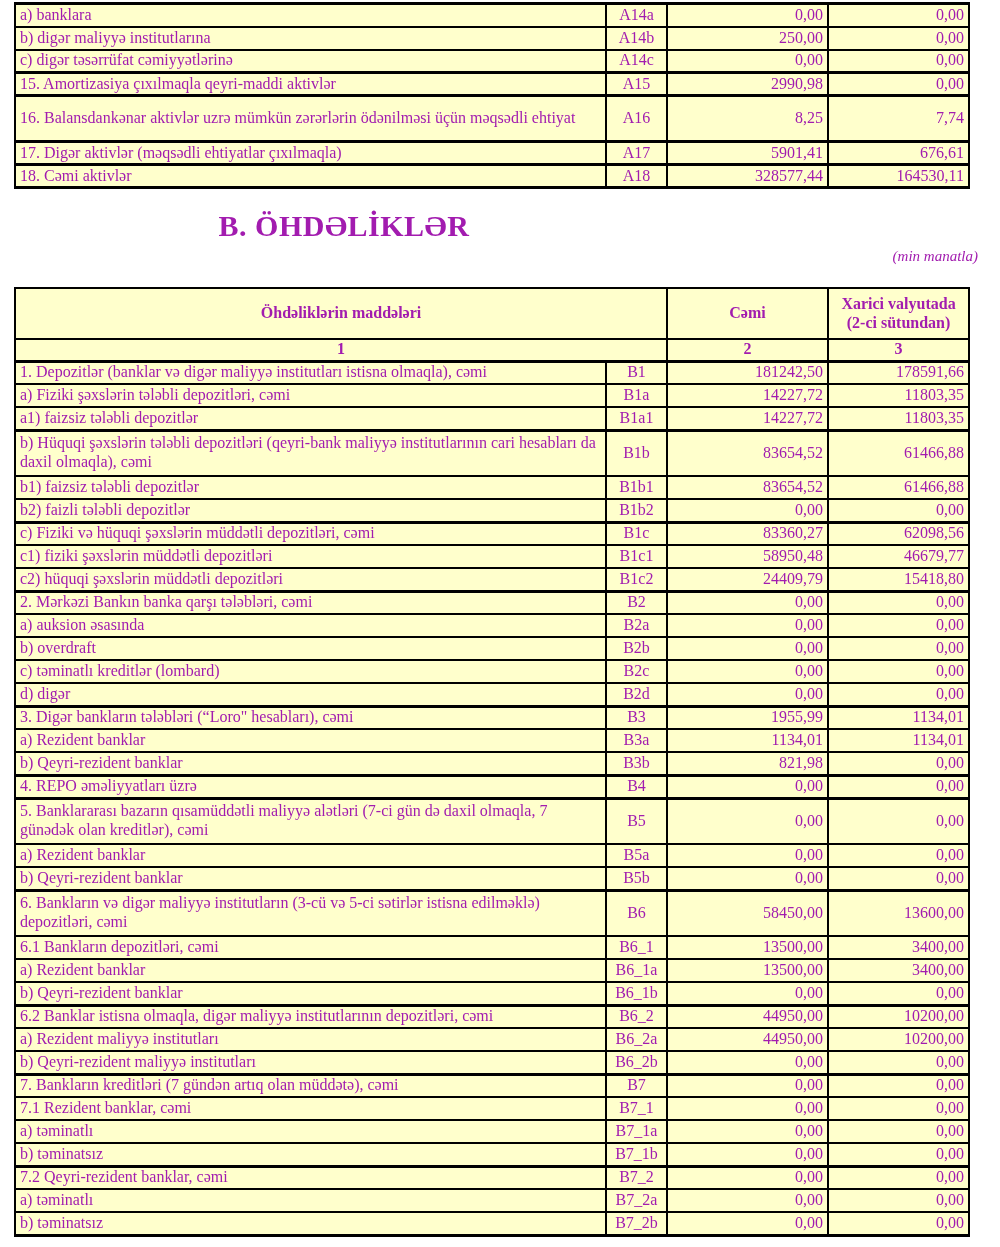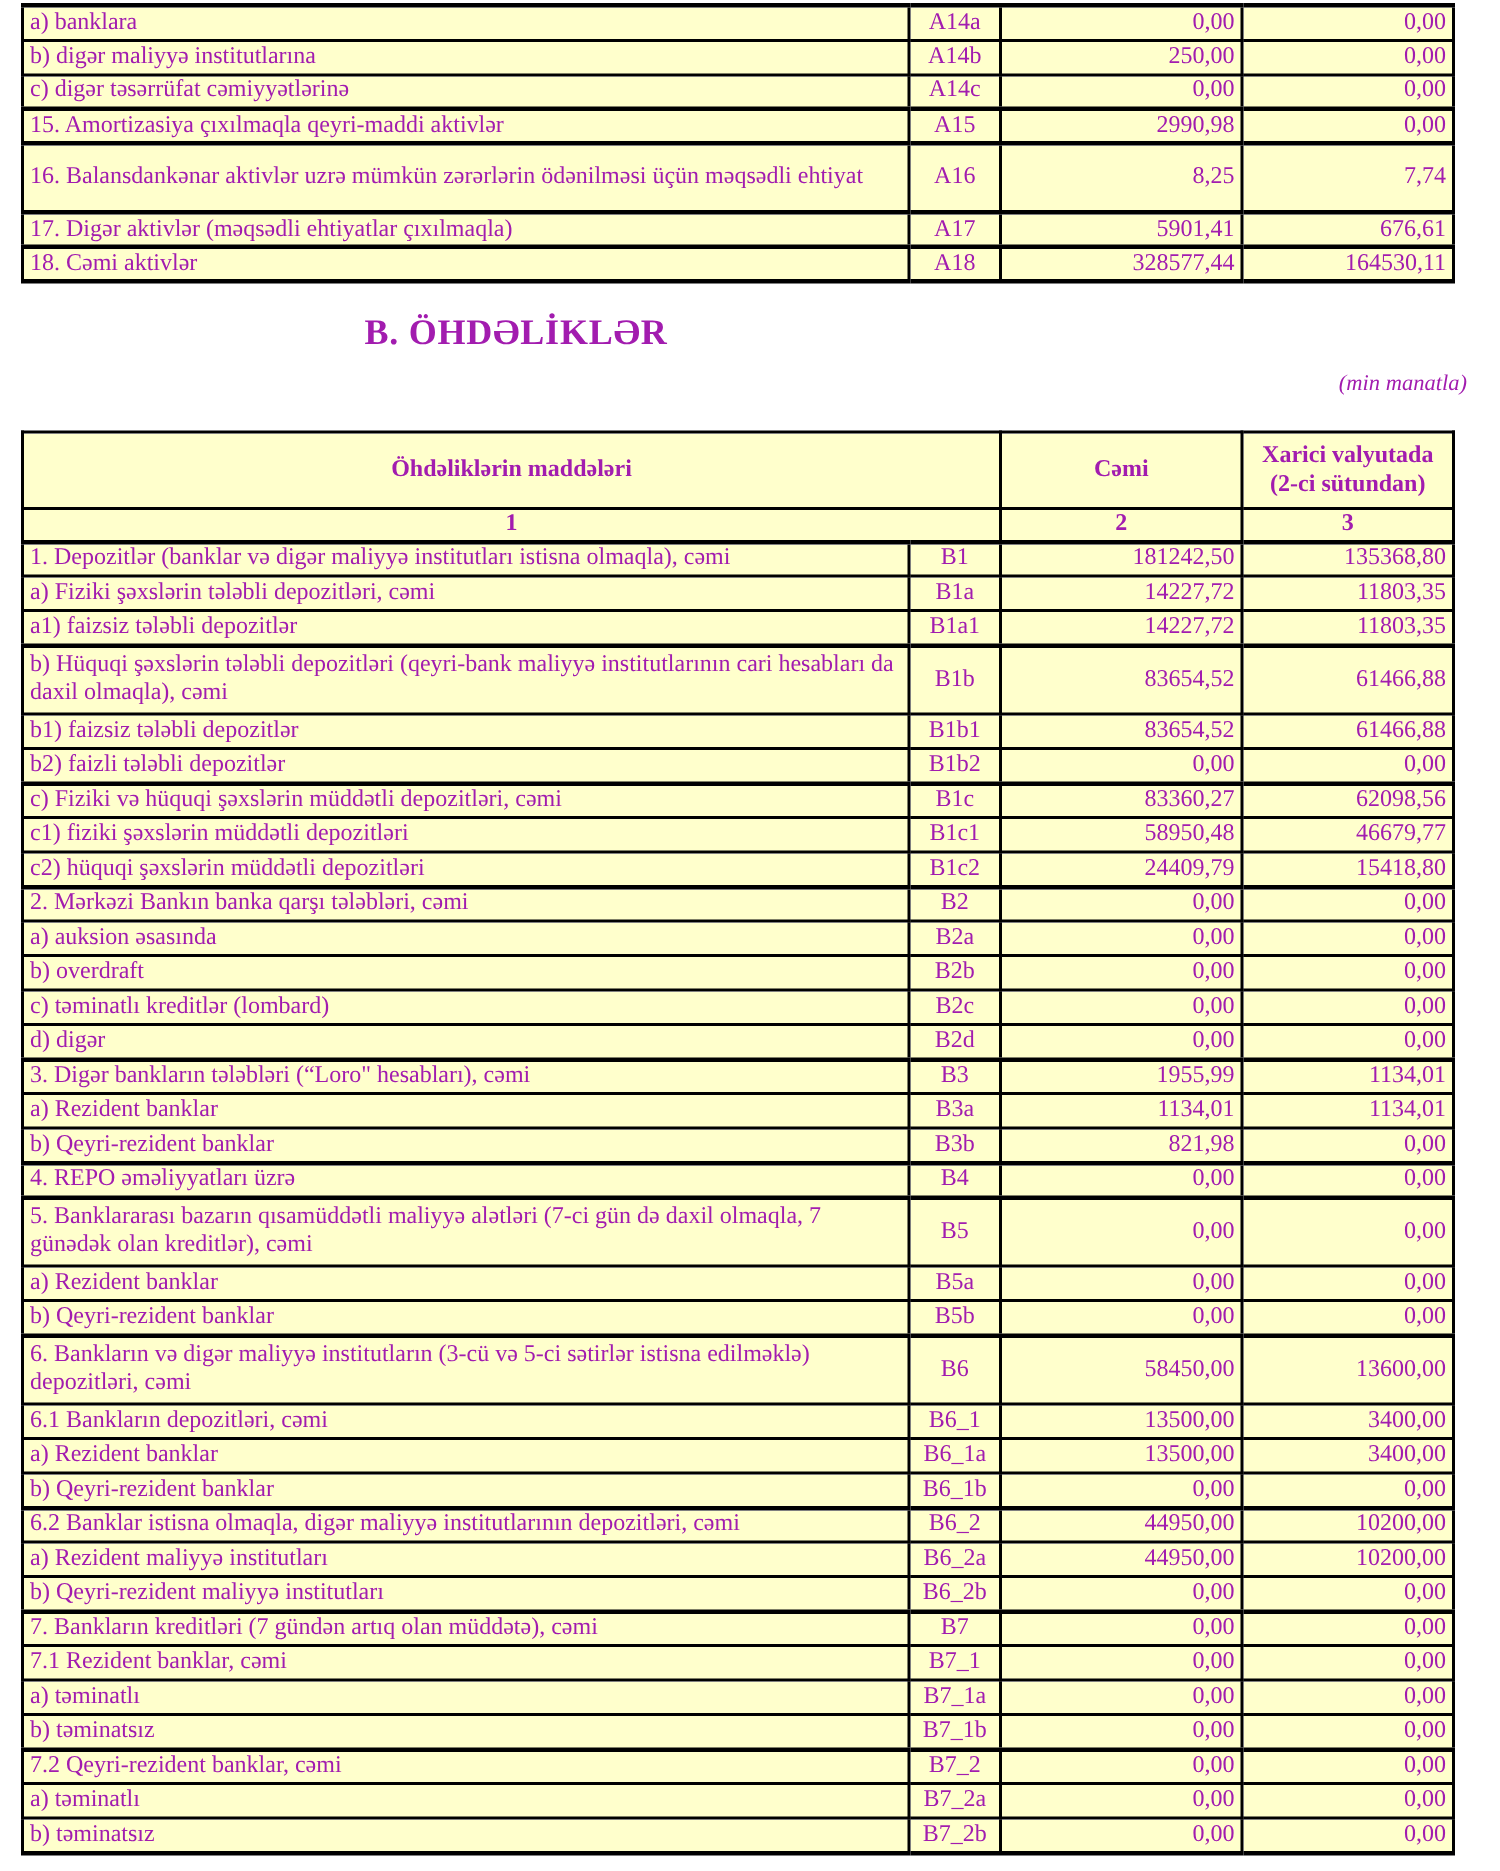--- a/index.html
+++ b/index.html
@@ -49,21 +49,21 @@
   tr.bold  td { font-weight: normal; }
   tr.first-row td { border-top-width: 3px; }
   table.fin tr:last-child td { border-bottom-width: 3px; }
 
   .section-title {
     position: absolute;
     top: 209px;
     left: 14px;
     width: 660px;
     text-align: center;
-    font-size: 24px;
+    font-size: 30px;
     font-weight: bold;
     letter-spacing: 0.5px;
   }
   .unit-note {
     position: absolute;
     top: 248px;
     left: 26px;
     width: 952px;
     text-align: right;
     font-style: italic;
@@ -152,21 +152,21 @@
         <th colspan="2">1</th>
         <th>2</th>
         <th>3</th>
       </tr>
     </thead>
     <tbody id="liabilities-tbody">
         <tr class="thick first-row">
       <td class="label ind0">1. Depozitlər (banklar və digər maliyyə institutları istisna olmaqla), cəmi</td>
       <td class="code">B1</td>
       <td class="num">181242,50</td>
-      <td class="num">135368,80</td>
+      <td class="num">178591,66</td>
     </tr>
         <tr>
       <td class="label ind1">a)  Fiziki şəxslərin tələbli depozitləri, cəmi</td>
       <td class="code">B1a</td>
       <td class="num">14227,72</td>
       <td class="num">11803,35</td>
     </tr>
         <tr>
       <td class="label ind2">a1) faizsiz tələbli depozitlər</td>
       <td class="code">B1a1</td>

